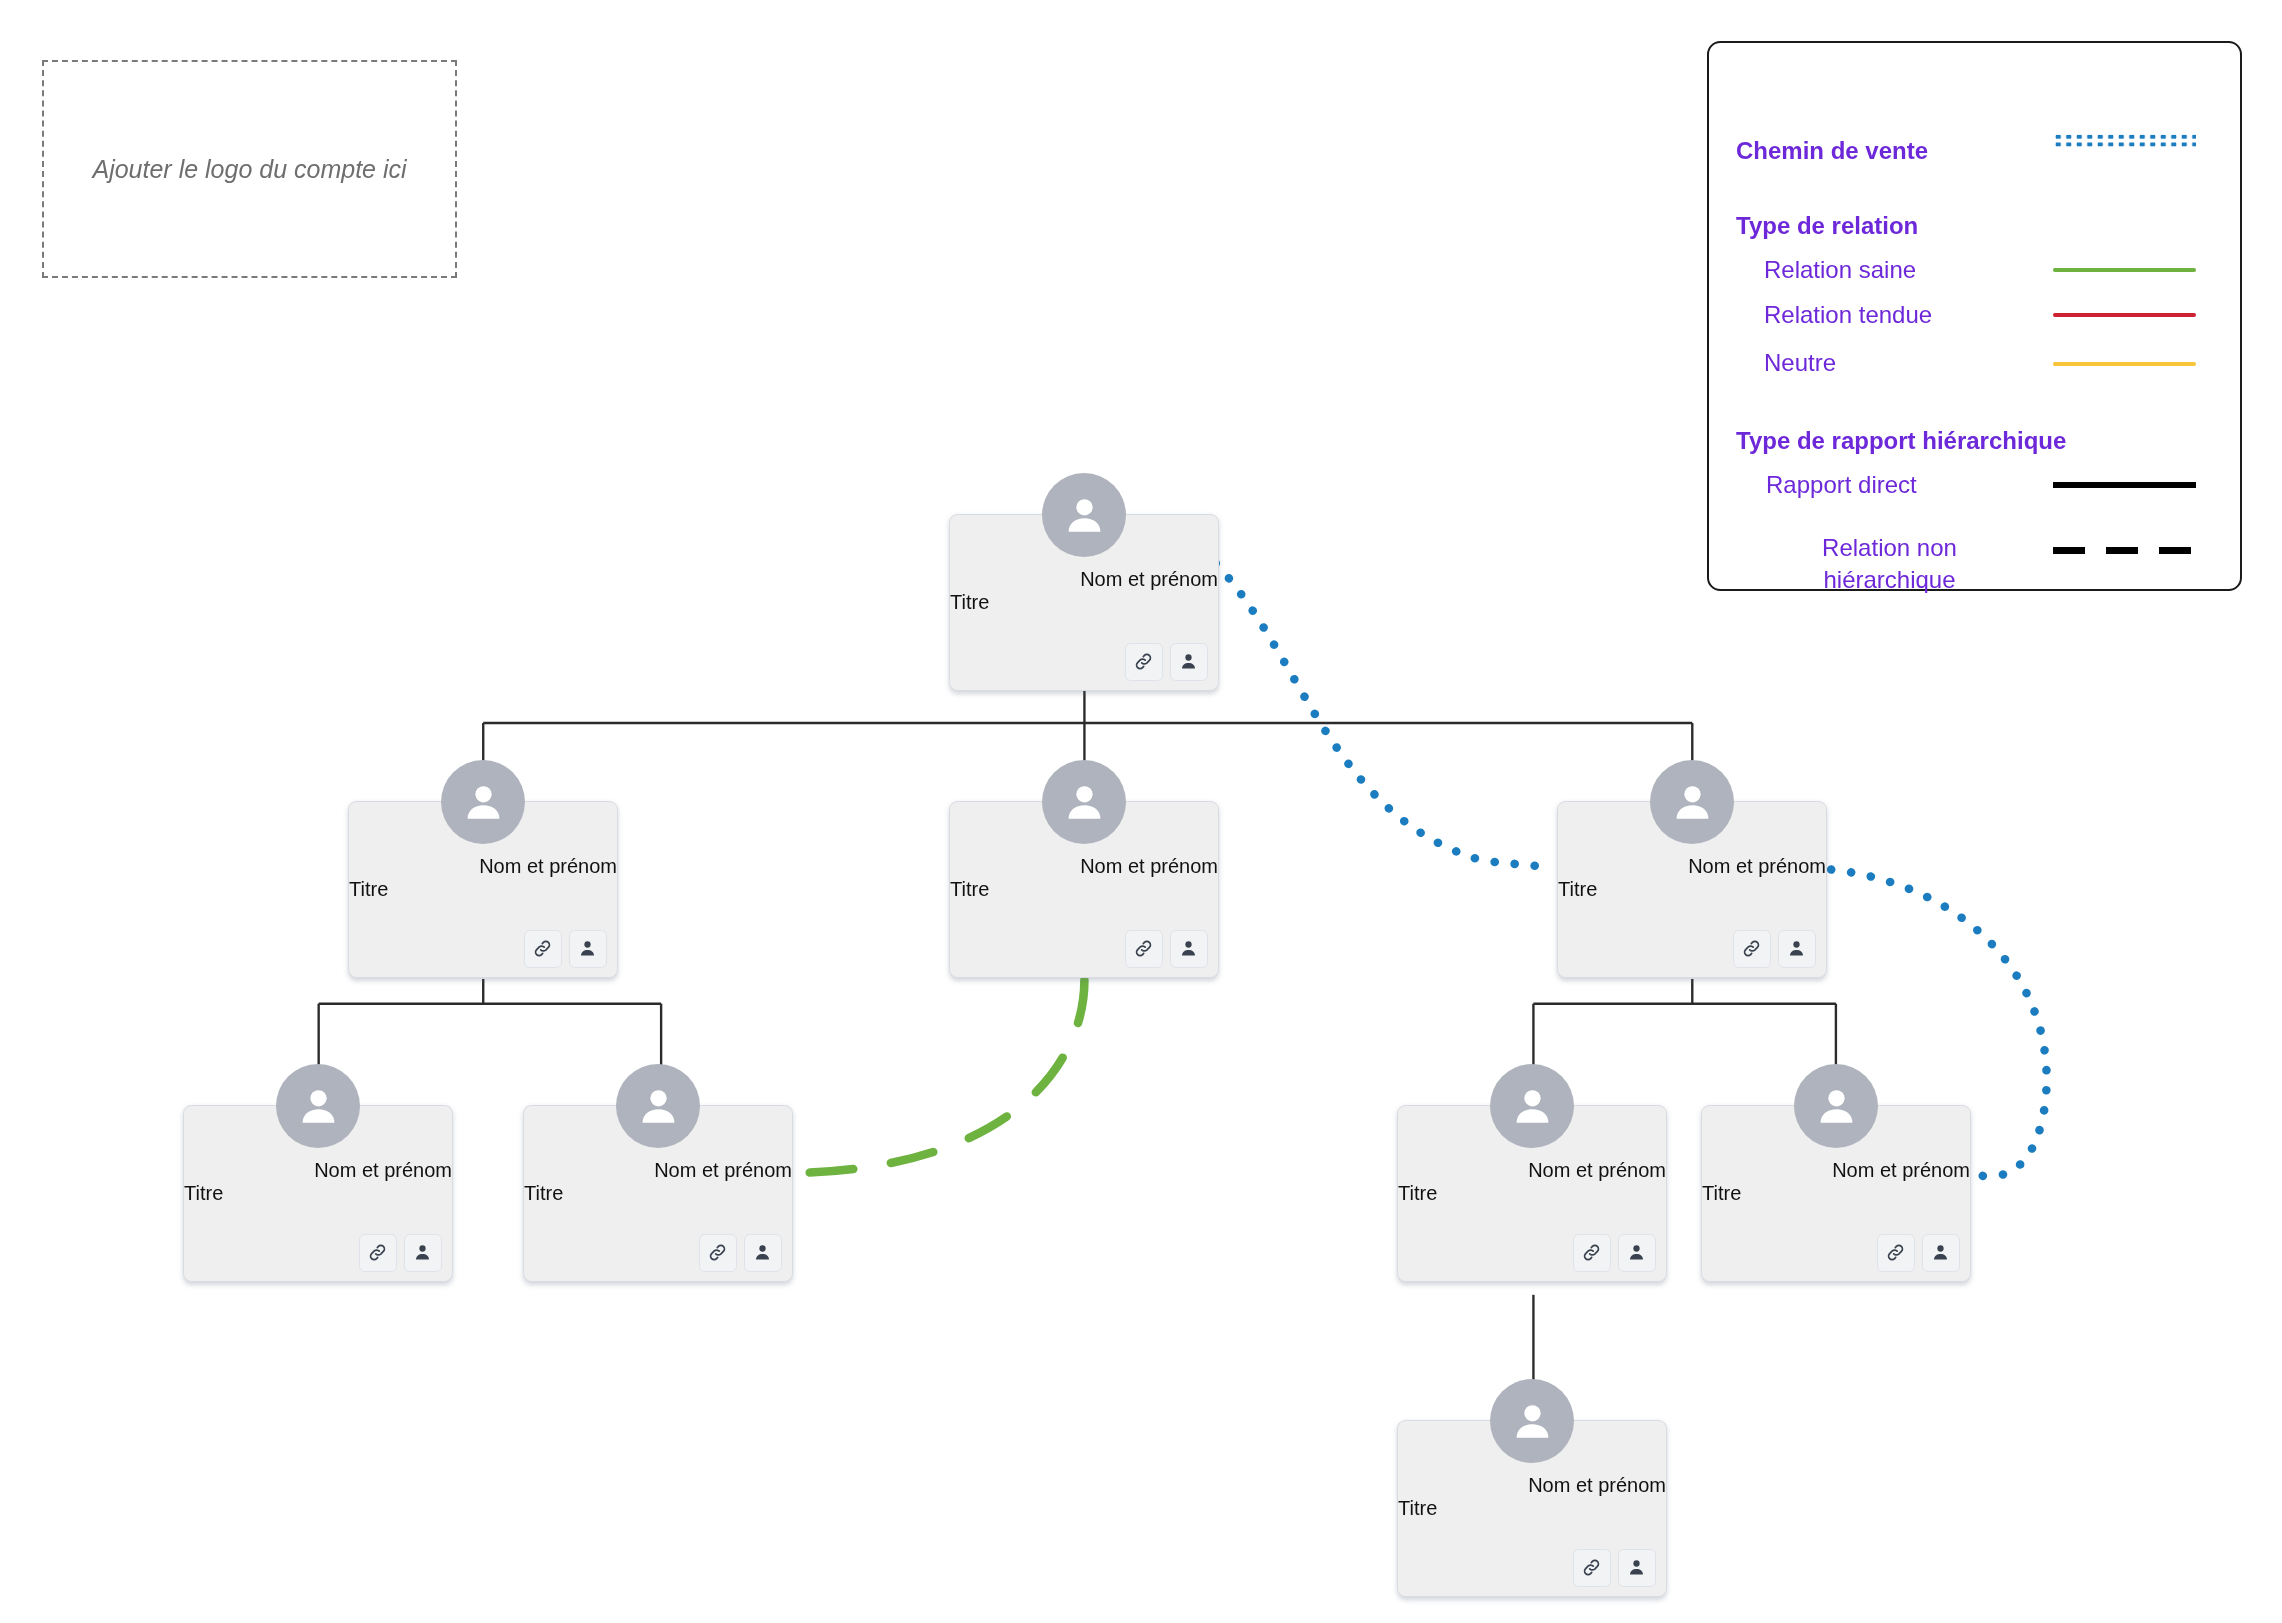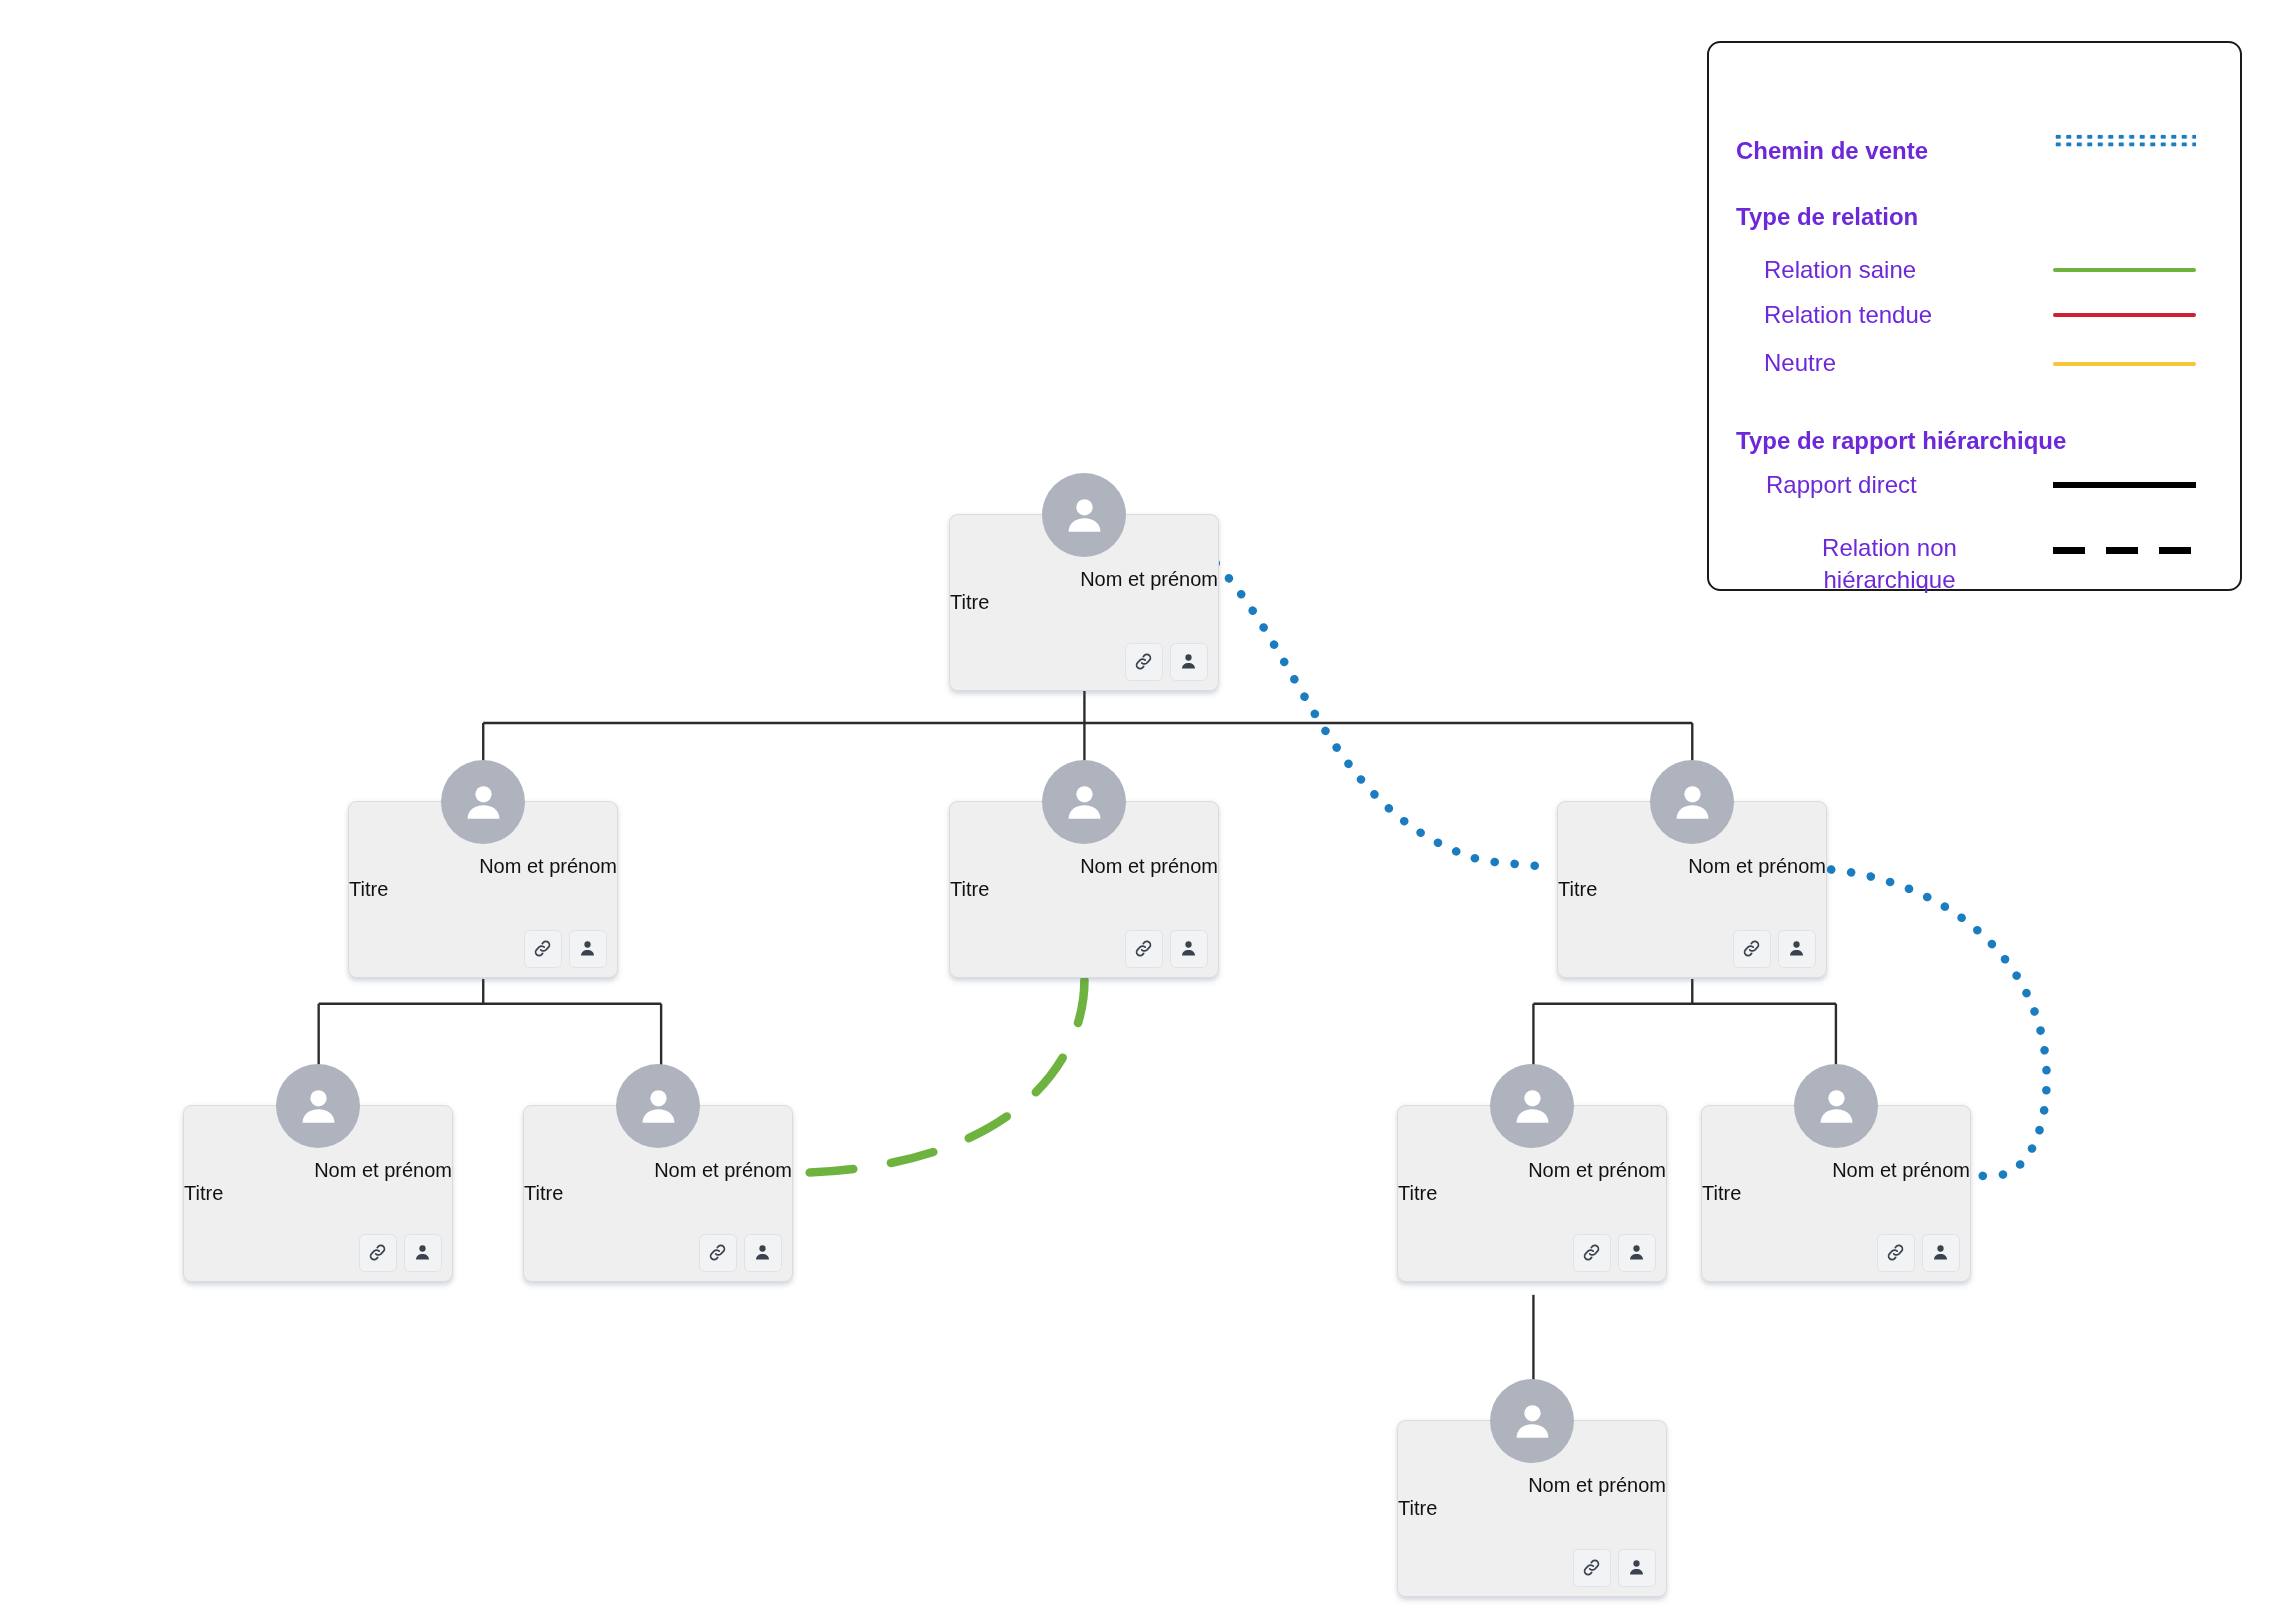--- a/index.html
+++ b/index.html
@@ -86,29 +86,32 @@
     background:#f2f3f5;display:flex;align-items:center;justify-content:center;
     cursor:pointer;
   }
   .act-btn svg{display:block;}
 </style>
 </head>
 <body>
 
 <div id="stage">
 
+  <div class="logo-box">
+    <span class="logo-text">Ajouter le logo du compte ici</span>
+  </div>
 
   <div class="legend">
 
     <div class="legend-row" style="left:27px;top:94px;">
       <span class="lg-label bold">Chemin de vente</span>
     </div>
     <div class="lg-swatch sw-dotted" style="left:344px;top:90px;"></div>
 
-    <div class="legend-row" style="left:27px;top:160px;justify-content:flex-end;">
+    <div class="legend-row" style="left:27px;top:169px;justify-content:flex-end;">
       <span class="lg-label bold">Type de relation</span>
     </div>
 
     <div class="legend-row" style="left:55px;top:213px;">
       <span class="lg-label">Relation saine</span>
     </div>
     <div class="lg-swatch sw-line" style="left:344px;top:225px;background:#6eb33f;"></div>
 
     <div class="legend-row" style="left:55px;top:258px;">
       <span class="lg-label">Relation tendue</span>

